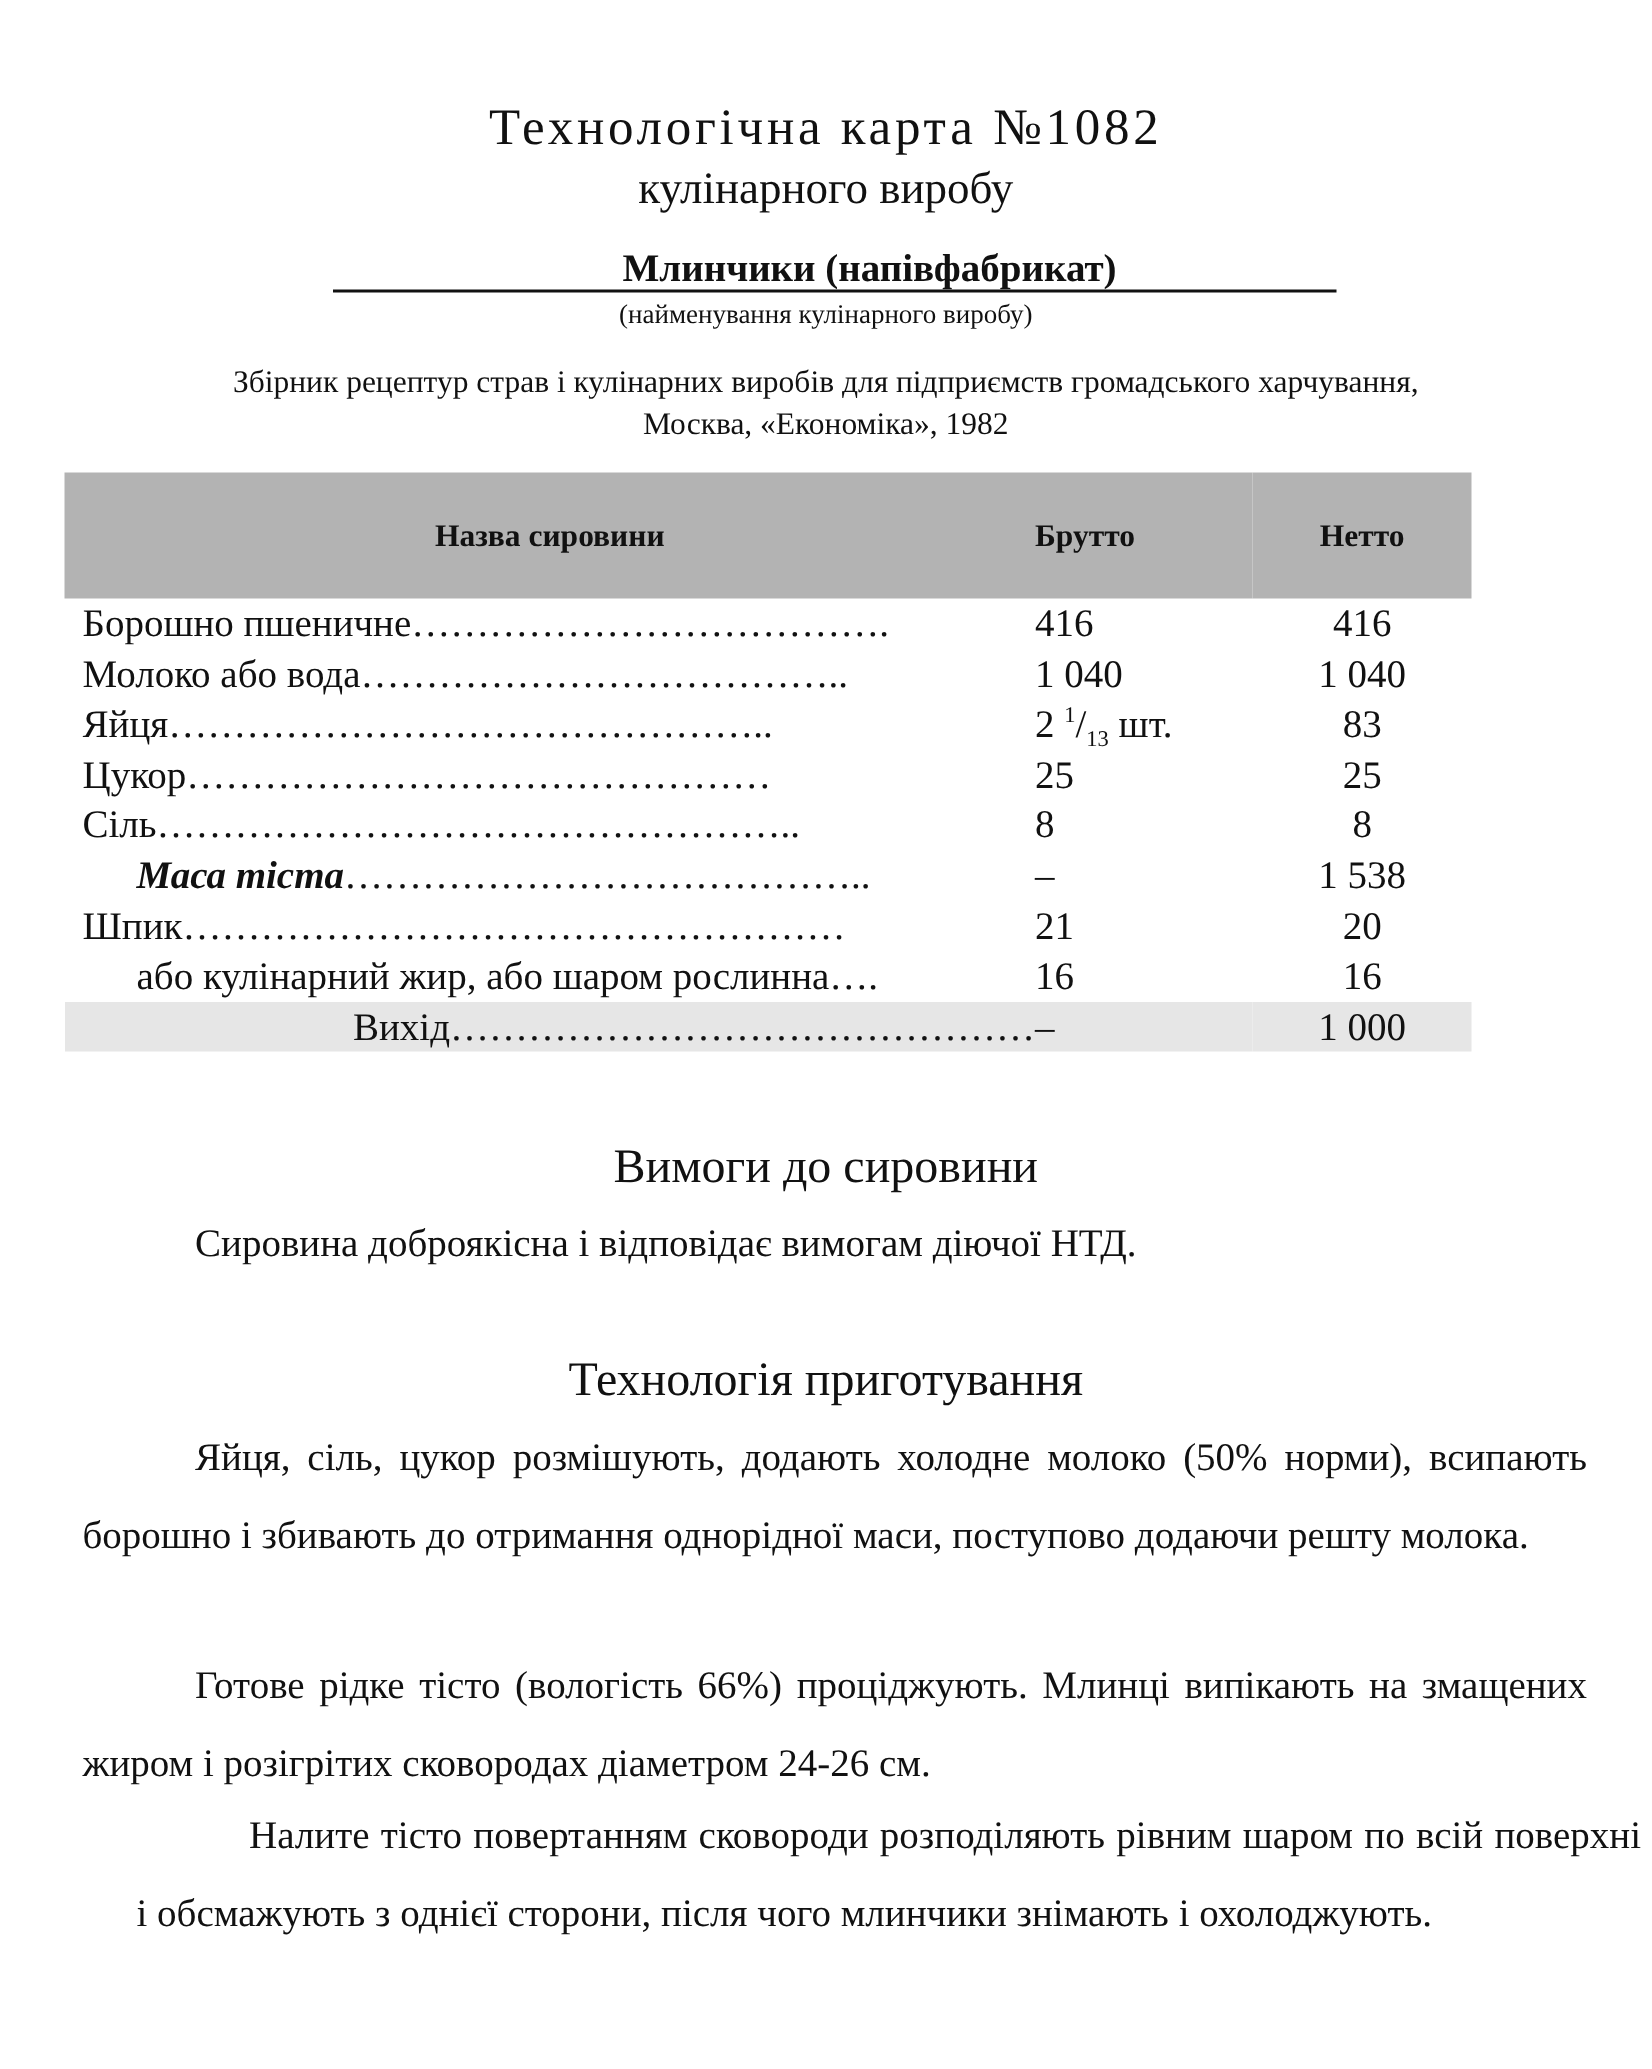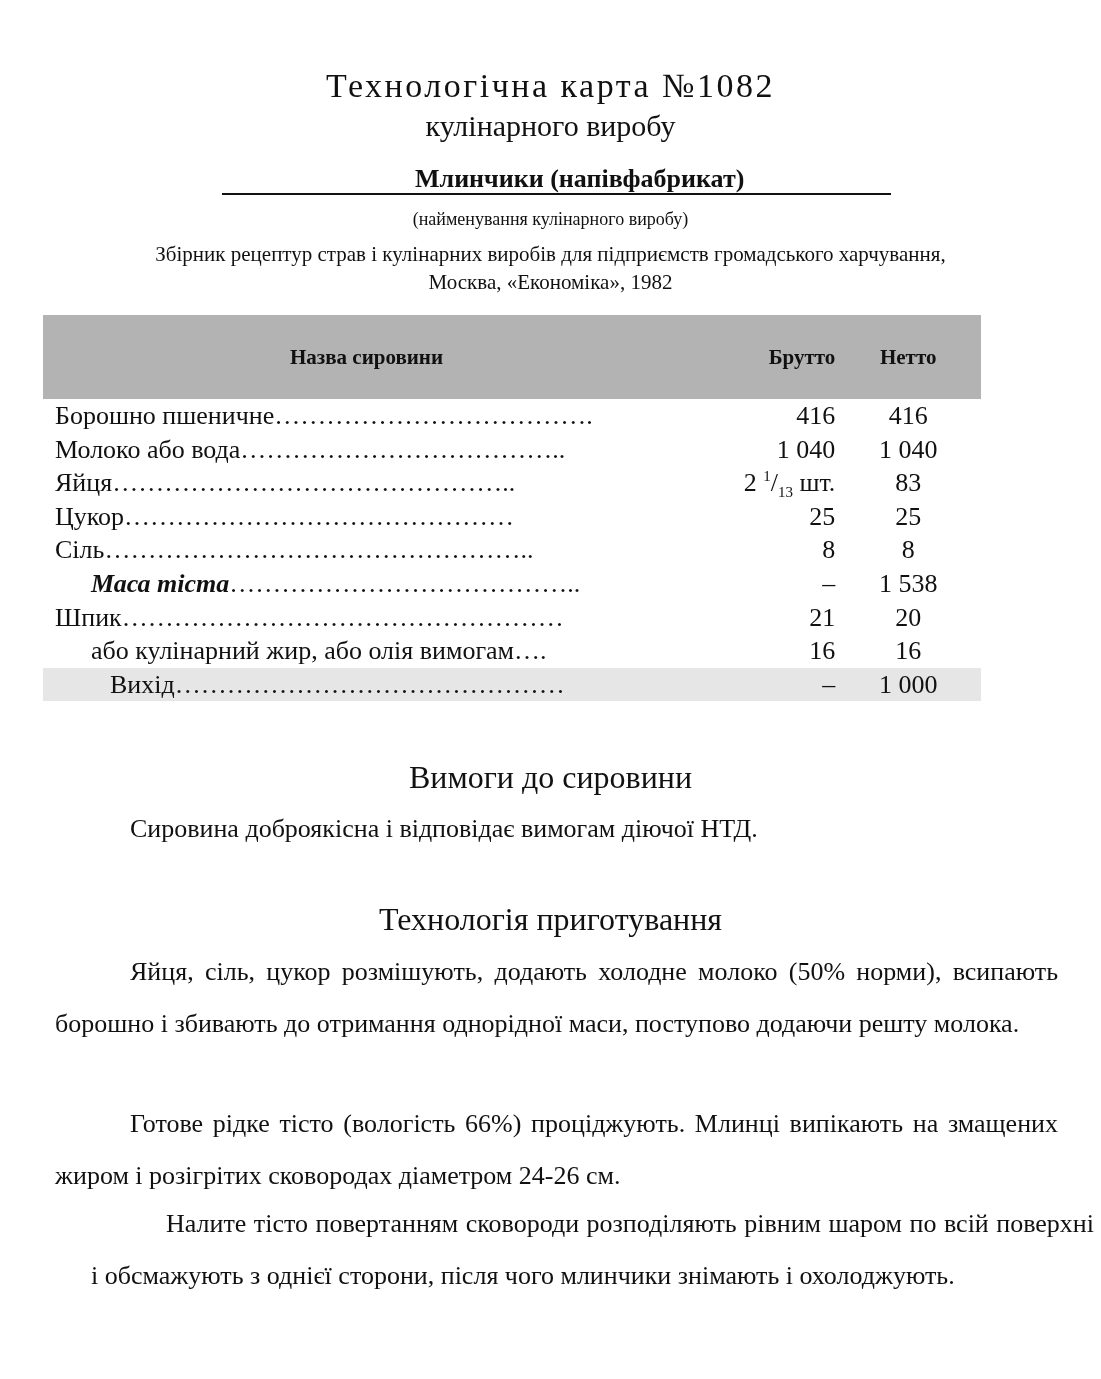--- a/index.html
+++ b/index.html
@@ -13,41 +13,41 @@
   #title-line1 { top: 64px; font-size: 34px; letter-spacing: 2.5px; line-height: 44px; }
   #title-line2 { top: 107px; font-size: 30px; line-height: 38px; }
 
   #product-line {
     top: 165px; left: 222px; width: 669px; height: 28px;
     border-bottom: 2px solid #111;
   }
   #product-name {
     position: absolute; left: 193px; top: 0; font-size: 26px; font-weight: bold; line-height: 28px; white-space: nowrap;
   }
-  #product-caption { top: 208px; font-size: 18px; line-height: 22px; }
+  #product-caption { top: 198px; font-size: 18px; line-height: 22px; }
 
   #source-1 { top: 240px; font-size: 21px; line-height: 28px; }
   #source-2 { top: 268px; font-size: 21px; line-height: 28px; }
 
   #recipe-table {
     top: 315px; left: 43px; width: 938px;
     border-collapse: collapse; font-size: 26px;
   }
   #recipe-table th {
     background: #b3b3b3; height: 84px; font-size: 21px; font-weight: bold; padding: 0;
   }
   #recipe-table td { padding: 0; height: 33.6px; line-height: 33.6px; vertical-align: middle; }
   .col-name { width: 592px; text-align: left; }
-  .col-brutto { width: 166px; text-align: right; }
+  .col-brutto { width: 166px; text-align: left; }
   .col-netto { width: 180px; text-align: center; }
   #recipe-table th.col-name { text-align: center; padding-left: 0; }
   td.col-name { padding-left: 12px !important; white-space: nowrap; overflow: hidden; }
   .name-wrap { display: block; width: 580px; overflow: hidden; white-space: nowrap; }
   .lvl1 { padding-left: 36px; }
-  .lvl2 { padding-left: 55px; }
+  .lvl2 { padding-left: 55px; text-align: right; }
   .italic-bold { font-style: italic; font-weight: bold; }
   .bold { font-weight: normal; }
   tr.total td { background: #e6e6e6; }
   sup, sub { font-size: 15px; line-height: 0; }
 
   .section-title { font-size: 32px; font-weight: normal; line-height: 30px; }
   #req-title { top: 762px; }
   #req-text { top: 812px; left: 130px; font-size: 26px; line-height: 34px; }
   #tech-title { top: 904px; }
 
@@ -126,21 +126,21 @@
     </tr>
     <tr>
       <td class="col-name">
           <span class="name-wrap"><span>Шпик</span><span>……………………………………………</span></span>
         </td>
       <td class="col-brutto">21</td>
       <td class="col-netto">20</td>
     </tr>
     <tr>
       <td class="col-name">
-          <span class="name-wrap lvl1"><span>або кулінарний жир, або олія вимогам</span><span>….</span></span>
+          <span class="name-wrap lvl1"><span>або кулінарний жир, або шаром рослинна</span><span>….</span></span>
         </td>
       <td class="col-brutto">16</td>
       <td class="col-netto">16</td>
     </tr>
     <tr class="total">
       <td class="col-name">
           <span class="name-wrap lvl2"><span class="bold">Вихід</span><span>………………………………………</span></span>
         </td>
       <td class="col-brutto bold">–</td>
       <td class="col-netto bold">1 000</td>

